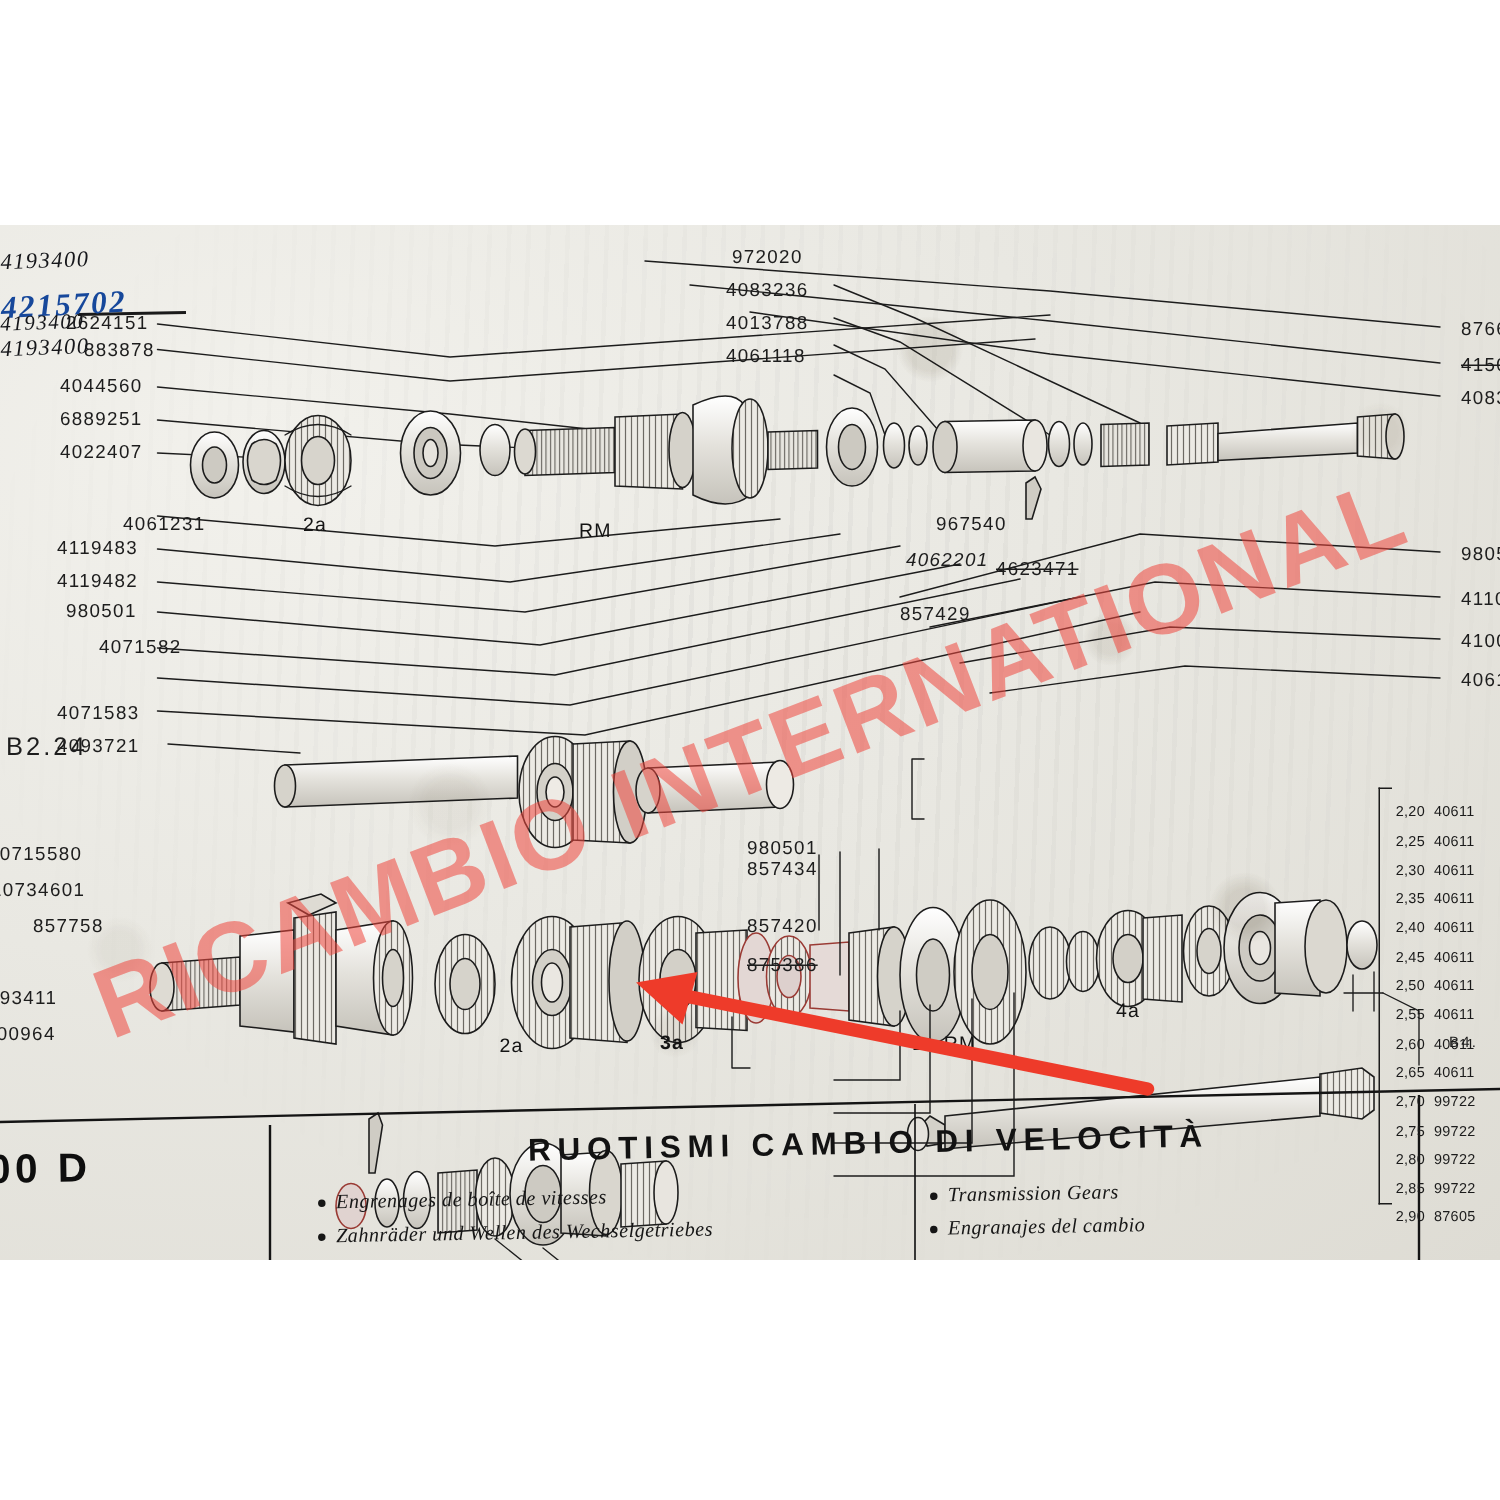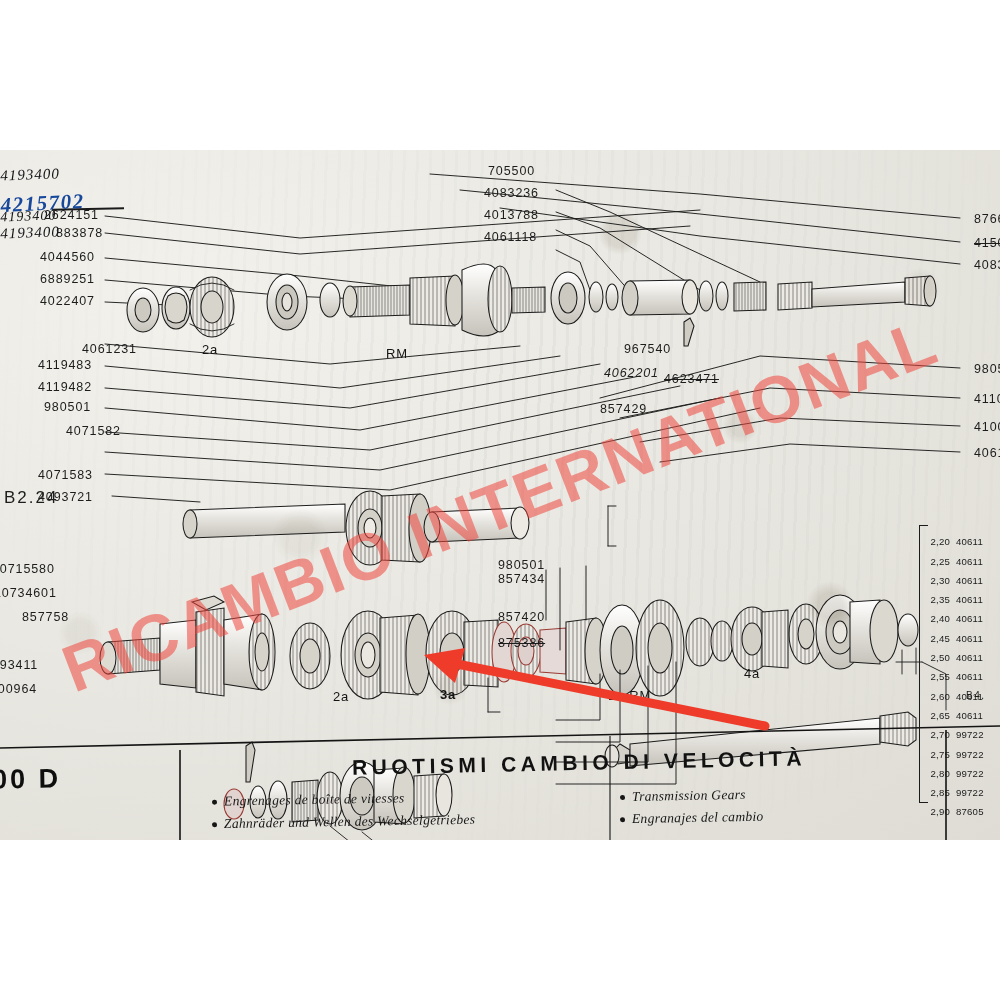--- a/index.html
+++ b/index.html
@@ -331,21 +331,21 @@
 
     <div class="lbl" style="left:-8px;top:412px;">20715580</div>
     <div class="lbl" style="left:-6px;top:436px;">10734601</div>
     <div class="lbl" style="left:22px;top:460px;">857758</div>
     <div class="lbl" style="left:-8px;top:508px;">793411</div>
     <div class="lbl" style="left:-10px;top:532px;">100964</div>
 
     <div class="hand" style="left:50px;top:38px;">4193400</div>
     <div class="hand blue" style="left:118px;top:70px;">4215702</div>
 
-    <div class="lbl" style="left:488px;top:14px;">705500</div>
+    <div class="lbl" style="left:488px;top:14px;">972020</div>
     <div class="lbl" style="left:484px;top:36px;">4083236</div>
     <div class="lbl" style="left:484px;top:58px;">4013788</div>
     <div class="lbl" style="left:484px;top:80px;">4061118</div>
 
     <div class="lbl" style="left:624px;top:192px;">967540</div>
     <div class="lbl" style="left:604px;top:216px;font-style:italic;">4062201</div>
     <div class="lbl strike" style="left:664px;top:222px;">4623471</div>
     <div class="hand" style="left:716px;top:216px;font-size:14px;">4193400</div>
     <div class="lbl" style="left:600px;top:252px;">857429</div>
 

